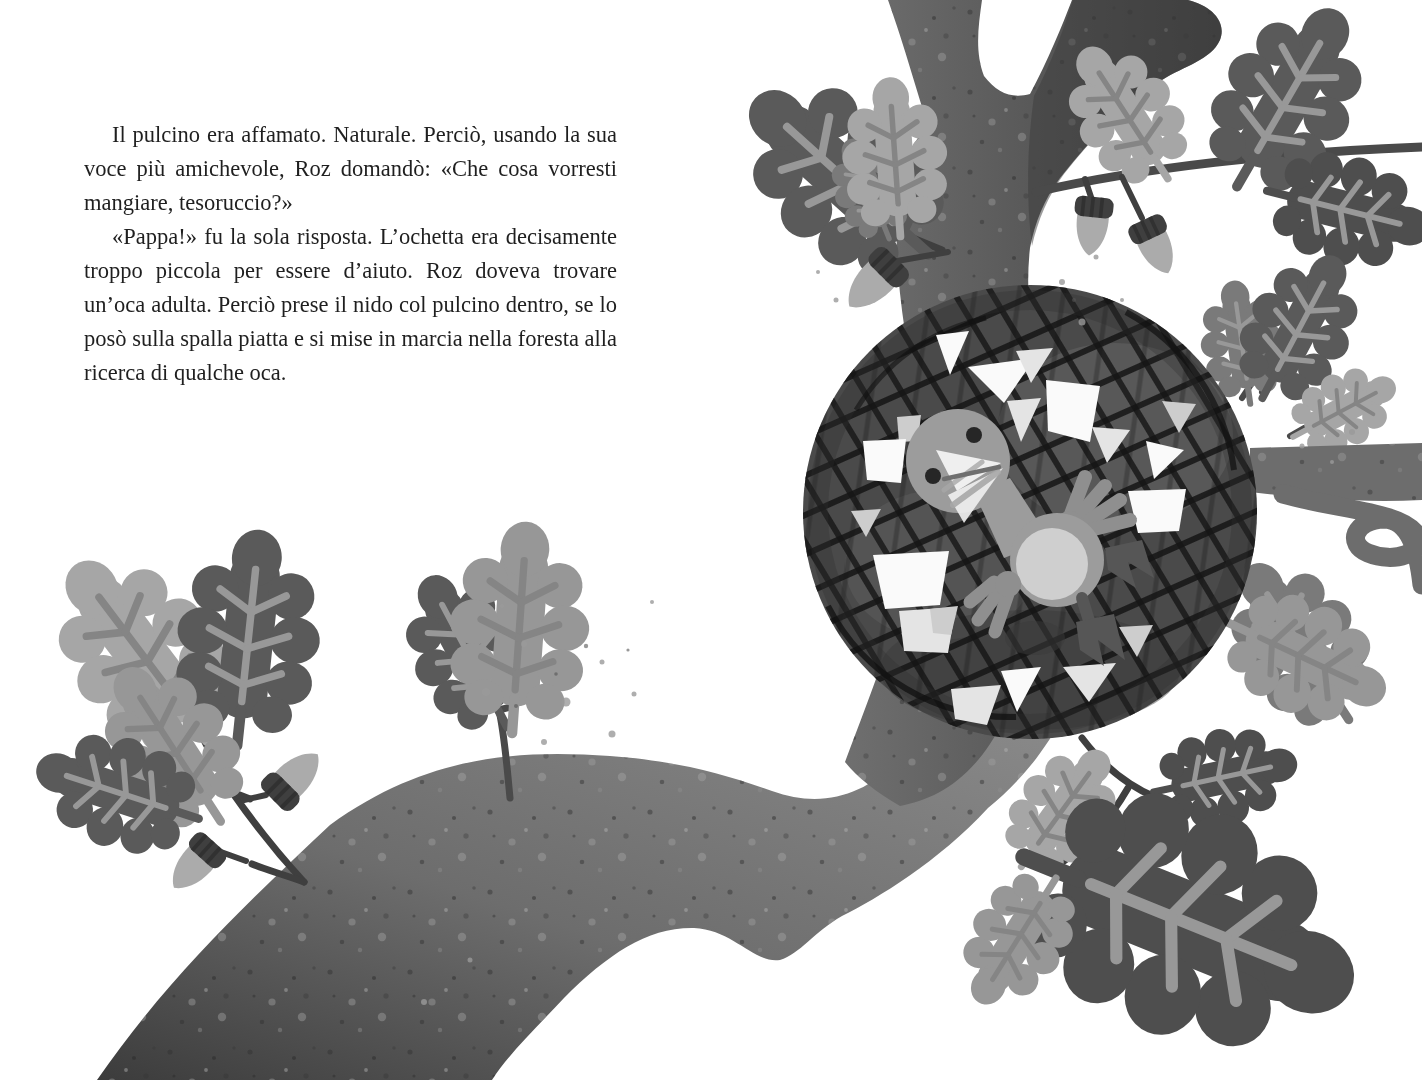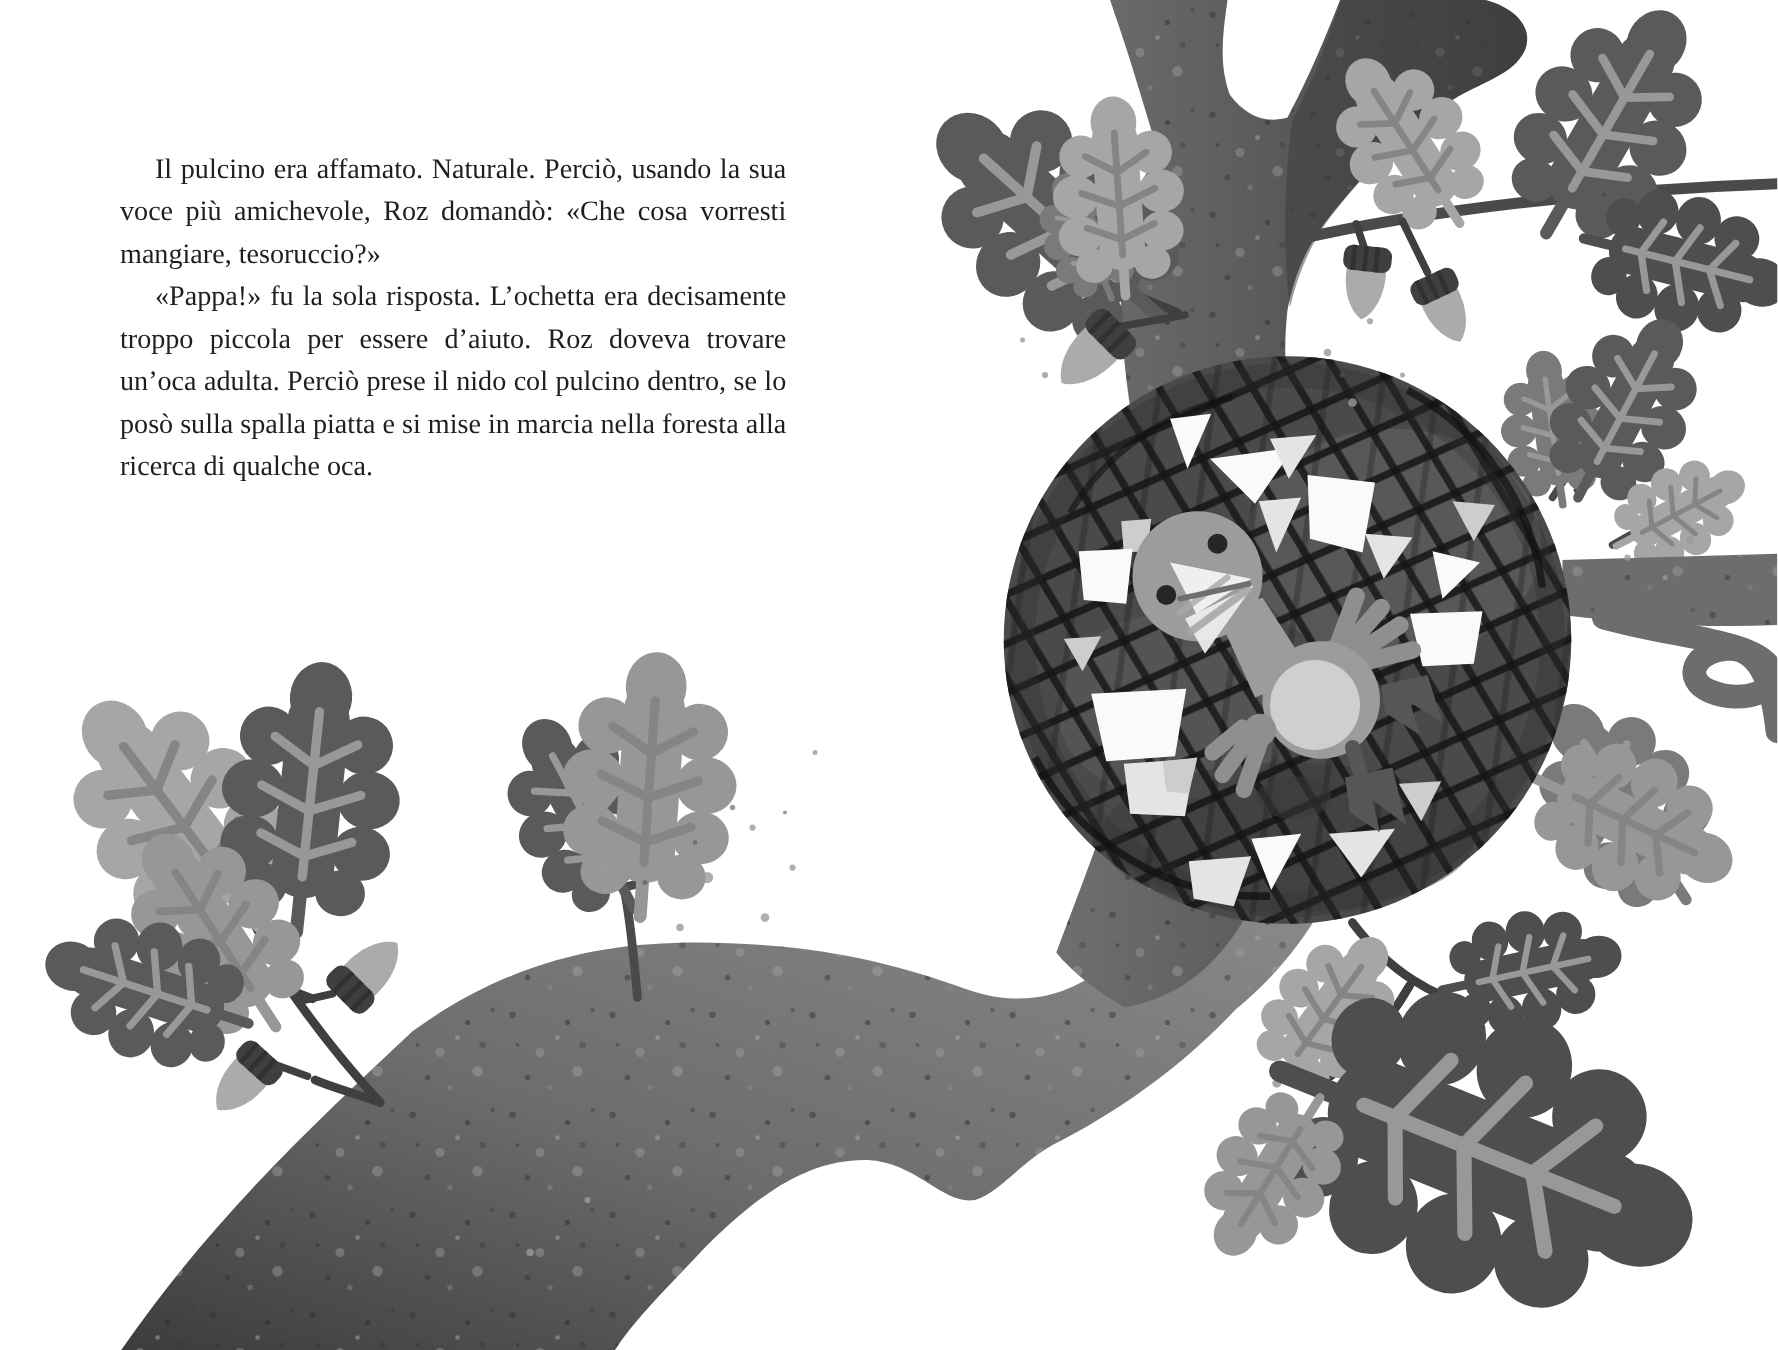--- a/index.html
+++ b/index.html
@@ -1,19 +1,19 @@
 <!DOCTYPE html>
 <html style="--background: #ffffff; --text: #1f1f1f; --branch-light: #8a8a8a; --branch-mid: #6d6d6d; --branch-dark: #3c3c3c; --trunk-light: #6f6f6f; --trunk-dark: #424242; --twig: #3f3f3f; --nest-base: #4a4a4a; --nest-patch: #646464; --nest-hatch: #151515; --leaf-light: #a6a6a6; --leaf-soft: #979797; --leaf-mid: #7a7a7a; --leaf-dark: #5a5a5a; --leaf-deep: #4e4e4e; --vein-light: #989898; --vein-dark: #858585; --gosling-gray: #9c9c9c; --gosling-belly: #cfcfcf; --gosling-wing: #8f8f8f; --gosling-dark: #565656; --beak: #efefef; --eye: #262626; --shell-white: #fafafa; --shell-gray: #e4e4e4; --shell-dim: #cdcdcd; --acorn-nut: #ababab; --acorn-cap: #3f3f3f;"><head>
 <meta charset="utf-8">
 <style>
   html,body{margin:0;padding:0;background:#ffffff;}
   .page{position:relative;width:1422px;height:1080px;overflow:hidden;
         background:var(--background,#ffffff);font-family:"Liberation Serif", serif;}
   .illu{position:absolute;left:0;top:0;width:1422px;height:1080px;}
-  .story{position:absolute;left:96px;top:118px;width:533px;
+  .story{position:absolute;left:84px;top:118px;width:533px;
          color:var(--text,#1f1f1f);font-size:22.5px;line-height:34px;
          text-align:justify;}
   .story p{margin:0;text-indent:28px;}
   
   .twig{stroke:var(--twig,#3f3f3f);stroke-width:7;fill:none;stroke-linecap:round;}
   .twig-thin{stroke:var(--twig,#3f3f3f);stroke-width:6;fill:none;stroke-linecap:round;}
   .a-nut{fill:var(--acorn-nut,#ababab);}
   .a-cap{fill:var(--acorn-cap,#3f3f3f);}
   .a-stripe{stroke:#2a2a2a;stroke-width:4;opacity:.65;}
 </style>

